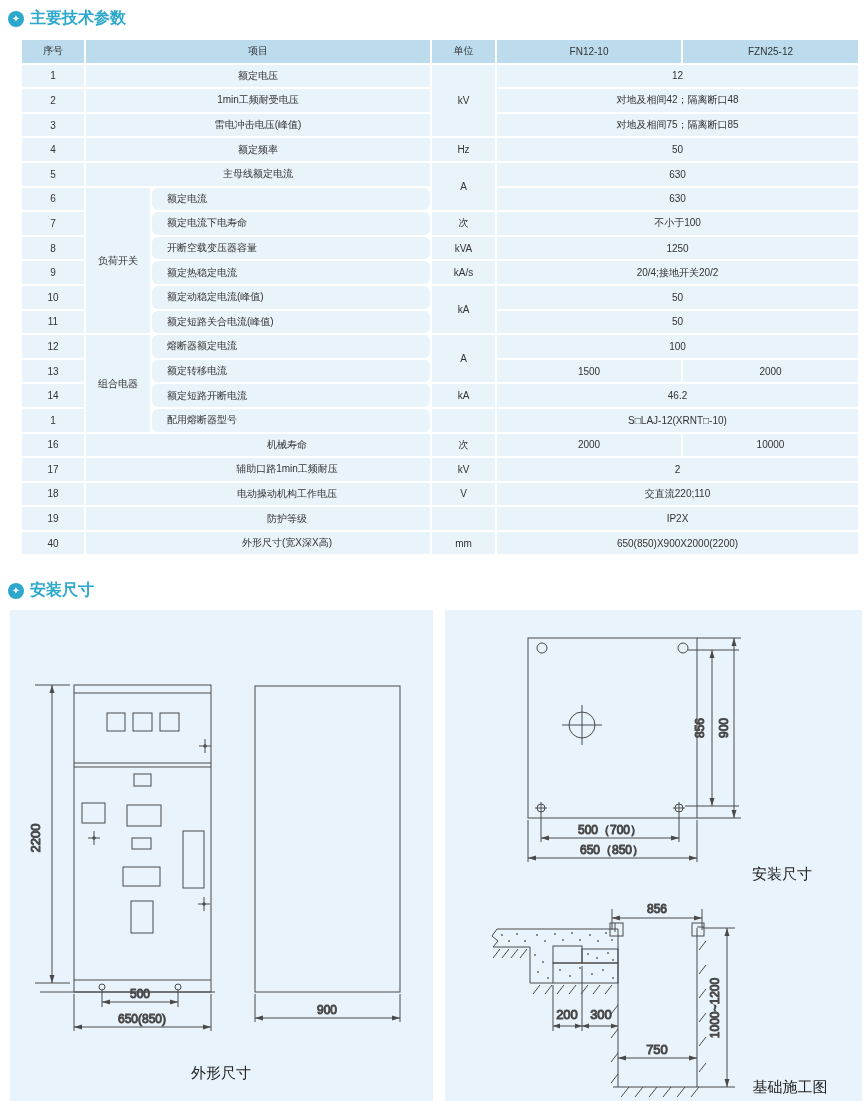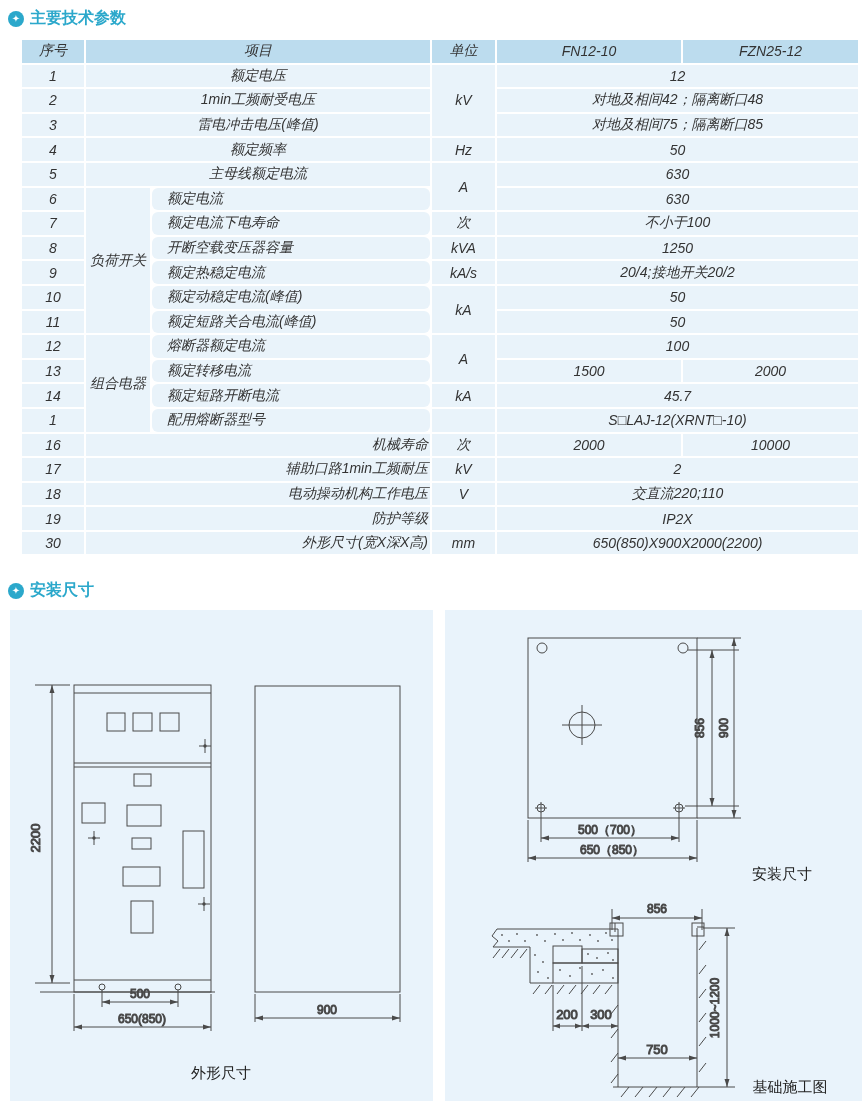--- a/index.html
+++ b/index.html
@@ -9,26 +9,26 @@
     overflow:hidden;
   }
   .sec-title{position:absolute;display:flex;align-items:center;gap:6px;
     color:#2BA8CB;font-size:16px;font-weight:bold;}
   .bullet{width:16px;height:16px;border-radius:50%;background:#2BA8CB;color:#fff;
     font-size:10px;line-height:16px;text-align:center;flex:0 0 16px;font-weight:normal;}
   #title-tech{left:8px;top:8px;}
   #title-install{left:8px;top:580px;}
 
   table.spec{position:absolute;left:20px;top:38px;width:840px;
-    border-collapse:separate;border-spacing:2px;table-layout:fixed;font-size:14px;font-style:italic;}
+    border-collapse:separate;border-spacing:2px;table-layout:fixed;font-size:10px;}
   .spec td,.spec th{background:#E9F3FA;height:22.6px;padding:0 2px;text-align:center;
     font-weight:normal;white-space:nowrap;overflow:hidden;color:#333;}
   .spec thead th{background:#BCDCEE;}
   .spec td.item-sub{text-align:left;padding-left:15px;border-radius:6px;}
-  .spec td.item-wide{text-align:right;padding-left:60px;margin-top:28px;}
+  .spec td.item-wide{text-align:center;padding-left:60px;margin-top:28px;}
   .spec td.group{white-space:normal;padding:0 1px;line-height:1.15;}
 
   .panel{position:absolute;top:610px;height:580px;background:#E9F3FB;}
   #panel-left{left:10px;width:423px;}
   #panel-right{left:445px;width:417px;}
   svg{display:block;}
   .ln{stroke:#4a4a4a;fill:none;stroke-width:1;}
   .arr{fill:#4a4a4a;stroke:none;}
   .dot{fill:#5a5a5a;stroke:none;}
   svg text{font-size:12px;fill:#333;font-family:"Liberation Sans","DejaVu Sans",sans-serif;}
@@ -135,21 +135,21 @@
     <tr>
       <td>13</td>
       <td class="item-sub">额定转移电流</td>
       <td>1500</td>
       <td>2000</td>
     </tr>
     <tr>
       <td>14</td>
       <td class="item-sub">额定短路开断电流</td>
       <td>kA</td>
-      <td colspan="2">45.7</td>
+      <td colspan="2">46.2</td>
     </tr>
     <tr>
       <td>1</td>
       <td class="item-sub">配用熔断器型号</td>
       <td></td>
       <td colspan="2">S□LAJ-12(XRNT□-10)</td>
     </tr>
     <tr>
       <td>16</td>
       <td colspan="2" class="item-wide">机械寿命</td>
@@ -169,21 +169,21 @@
       <td>V</td>
       <td colspan="2">交直流220;110</td>
     </tr>
     <tr>
       <td>19</td>
       <td colspan="2" class="item-wide">防护等级</td>
       <td></td>
       <td colspan="2">IP2X</td>
     </tr>
     <tr>
-      <td>30</td>
+      <td>40</td>
       <td colspan="2" class="item-wide">外形尺寸(宽X深X高)</td>
       <td>mm</td>
       <td colspan="2">650(850)X900X2000(2200)</td>
     </tr>
   </tbody>
 </table>
 
 <div class="sec-title" id="title-install">
   <span class="bullet">✦</span>
   <span>安装尺寸</span>

